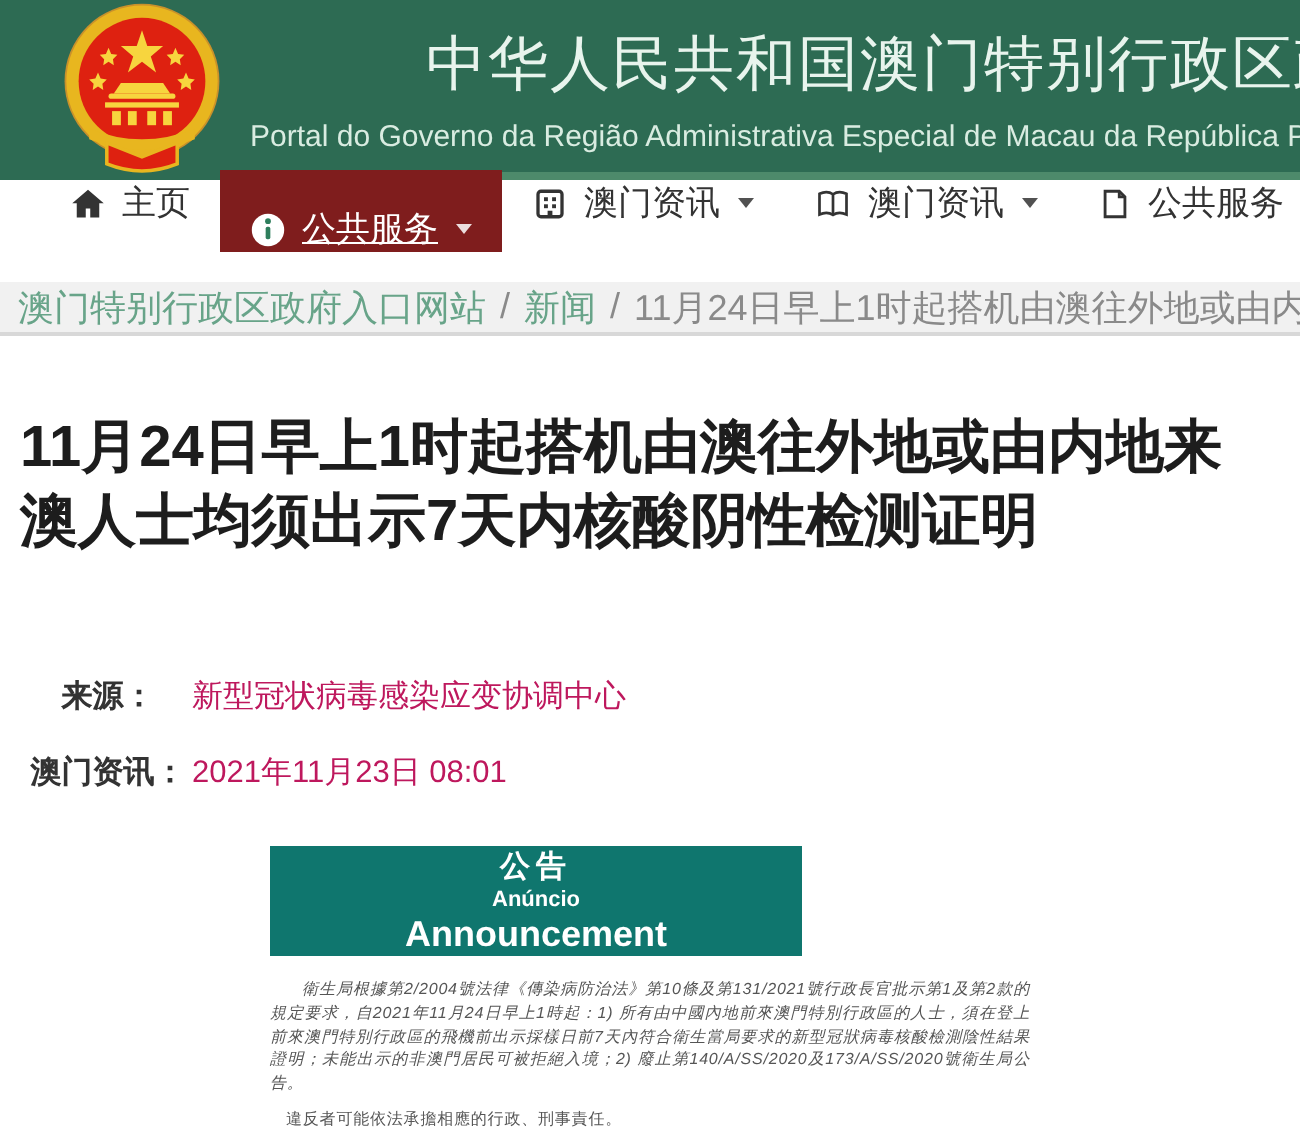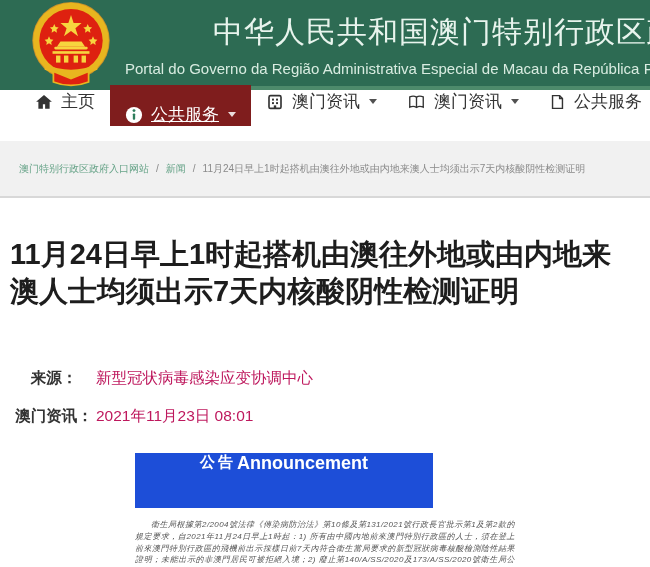--- a/index.html
+++ b/index.html
@@ -16,35 +16,35 @@
 
   
   .nav { position: relative; height: 51px; background: #ffffff; display: flex; align-items: flex-start; padding-left: 20px; }
   .nav-item { display: flex; align-items: center; gap: 8px; padding: 0 15px; font-size: 17px; color: #333333; cursor: pointer; white-space: nowrap; }
   .nav-item .nicon { display: flex; align-items: center; }
   .nav-item svg { display: block; }
   .nav-item.active { background: #7f1d1d; color: #ffffff; margin-top: -5px; padding-top: 18px; text-decoration: underline; }
   .caret { width: 0; height: 0; border-left: 4px solid transparent; border-right: 4px solid transparent; border-top: 5px solid currentColor; opacity: 0.85; margin-left: 1px; }
 
   
-  .breadcrumb { height: 57px; background: #f1f1f1; border-bottom: 2px solid #d8d8d8; display: flex; align-items: center; padding: 0 19px; font-size: 10px; color: #8a8a8a; white-space: nowrap; overflow: hidden; }
+  .breadcrumb { height: 27px; background: #f1f1f1; border-bottom: 2px solid #d8d8d8; display: flex; align-items: center; padding: 0 9px; font-size: 18px; color: #8a8a8a; white-space: nowrap; overflow: hidden; }
   .crumb-link { color: #68a489; cursor: pointer; }
   .crumb-sep { margin: 0 7px; color: #8a8a8a; }
   .crumb-current { color: #8a8a8a; }
 
   
   .article-title { margin: 38px 10px 0 10px; width: 624px; font-size: 29px; line-height: 37px; font-weight: bold; color: #1d1d1d; }
   .meta { margin: 58px 0 0 12px; font-size: 15.5px; color: #333333; text-align: center; }
   .meta-row { display: flex; align-items: baseline; margin-bottom: 17px; }
   .meta-label { width: 84px; font-weight: bold; color: #333333; flex: none; }
   .meta-value { color: #be185d; }
 
   
   .announcement { margin: 26px 0 0 135px; }
-  .ann-banner { width: 298px; height: 55px; background: #1d4ed8; color: #ffffff; text-align: center; display: flex; flex-direction: row; justify-content: center; gap: 1px; }
+  .ann-banner { width: 266px; height: 55px; background: #0f766e; color: #ffffff; text-align: center; display: flex; flex-direction: column; justify-content: center; gap: 1px; }
   .ann-banner .zh { font-size: 15px; font-weight: bold; letter-spacing: 3px; }
   .ann-banner .pt { font-size: 11px; font-weight: bold; }
   .ann-banner .en { font-size: 18px; font-weight: bold; }
   .ann-body { width: 380px; margin-top: 11px; font-size: 8px; line-height: 1.48; color: #555555; text-align: justify; letter-spacing: 0.4px; }
   .ann-p1 { text-indent: 2em; font-style: italic; }
   .ann-p2 { text-indent: 1em; margin-top: 6px; }
 </style>
 </head>
 <body>
 
@@ -156,20 +156,21 @@
   </div>
   <div class="meta-row">
     <span class="meta-label">澳门资讯：</span>
     <span class="meta-value">2021年11月23日 08:01</span>
   </div>
 </div>
 
 <div class="announcement">
   <div class="ann-banner">
     <div class="zh">公告</div>
+    <div class="pt">Anúncio</div>
     <div class="en">Announcement</div>
   </div>
   <div class="ann-body">
     <p class="ann-p1">衛生局根據第2/2004號法律《傳染病防治法》第10條及第131/2021號行政長官批示第1及第2款的規定要求，自2021年11月24日早上1時起：1) 所有由中國內地前來澳門特別行政區的人士，須在登上前來澳門特別行政區的飛機前出示採樣日前7天內符合衛生當局要求的新型冠狀病毒核酸檢測陰性結果證明；未能出示的非澳門居民可被拒絕入境；2) 廢止第140/A/SS/2020及173/A/SS/2020號衛生局公告。</p>
     <p class="ann-p2">違反者可能依法承擔相應的行政、刑事責任。</p>
   </div>
 
 </div>
 
 </body></html>

